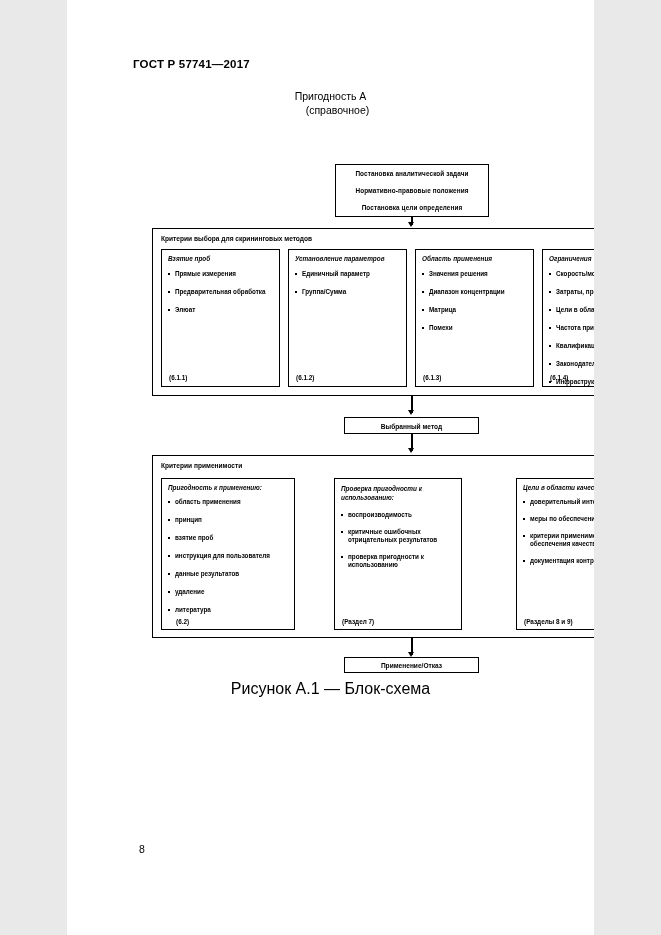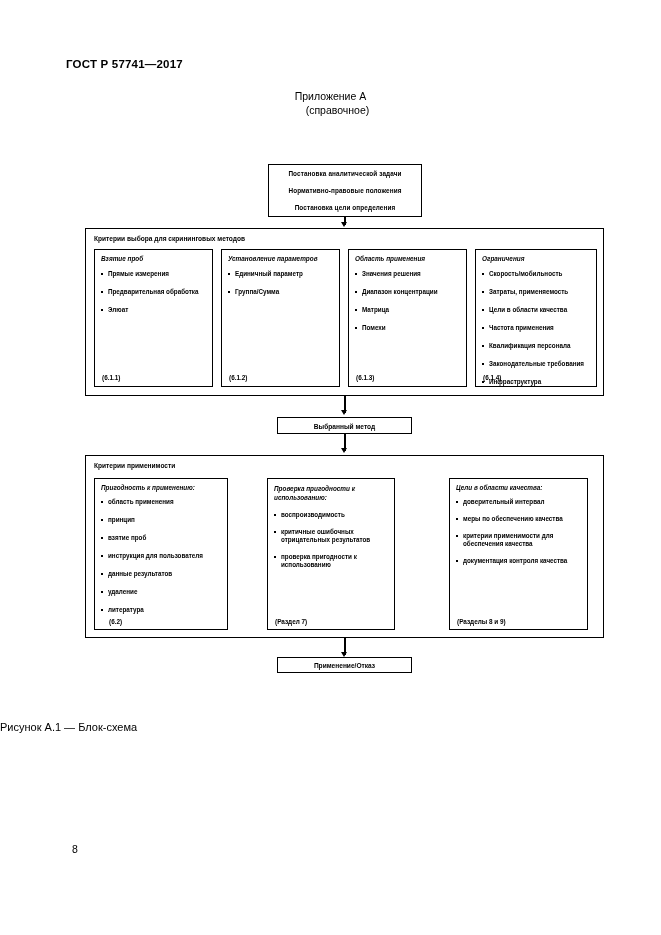--- a/index.html
+++ b/index.html
@@ -2,21 +2,21 @@
 <html lang="ru"><head>
 <meta charset="utf-8">
 <style>
   html, body {
     margin: 0;
     padding: 0;
     background: #e9e9e9;
   }
   .page {
     position: relative;
-    width: 661px;
+    width: 527px;
     height: 935px;
     background: #ffffff;
     margin: 0 auto;
     font-family: "Liberation Sans", sans-serif;
     color: #000;
     overflow: hidden;
   }
 
   
   .std-header {
@@ -52,23 +52,22 @@
     top: 139px;
     text-align: center;
     font-size: 11.5px;
     font-weight: bold;
   }
   .figure-caption {
     position: absolute;
     left: 0;
     right: 0;
     top: 680px;
-    text-align: left;
-    font-size: 11px;
-    margin-top: 41px;
+    text-align: center;
+    font-size: 16px;
   }
   .box {
     position: absolute;
     border: 1.6px solid #000;
     background: #fff;
     box-sizing: border-box;
   }
   .inner-box {
     position: absolute;
     border: 1.4px solid #000;
@@ -169,21 +168,21 @@
   }
 </style>
 </head>
 <body>
 
 <div class="page">
 
   <div class="std-header">ГОСТ Р 57741—2017</div>
 
   <div class="annex-title">
-    <span>Приложение А</span>
+    <span>Пригодность А</span>
     <span class="line2">(справочное)</span>
   </div>
 
 
   <div class="box" style="left:268px; top:164px; width:154px; height:53px;">
     <div class="stack-line" style="top:5px;">Постановка аналитической задачи</div>
     <div class="stack-line" style="top:22px;">Нормативно-правовые положения</div>
     <div class="stack-line" style="top:39px;">Постановка цели определения</div>
   </div>
 

